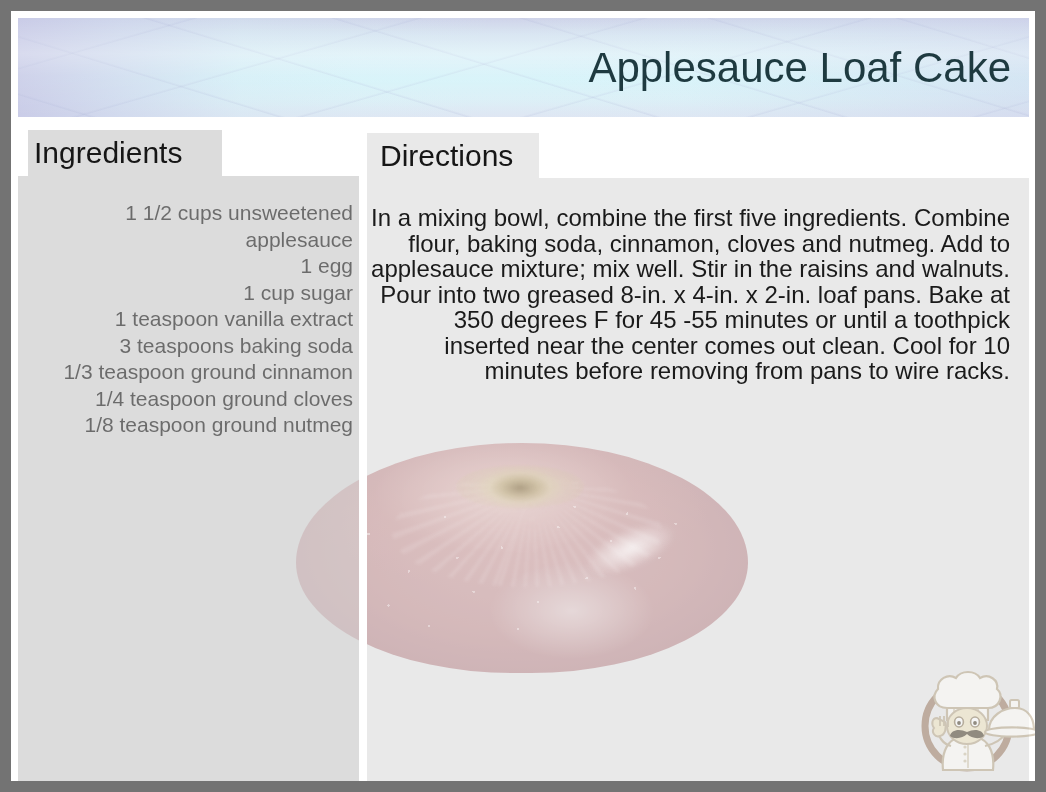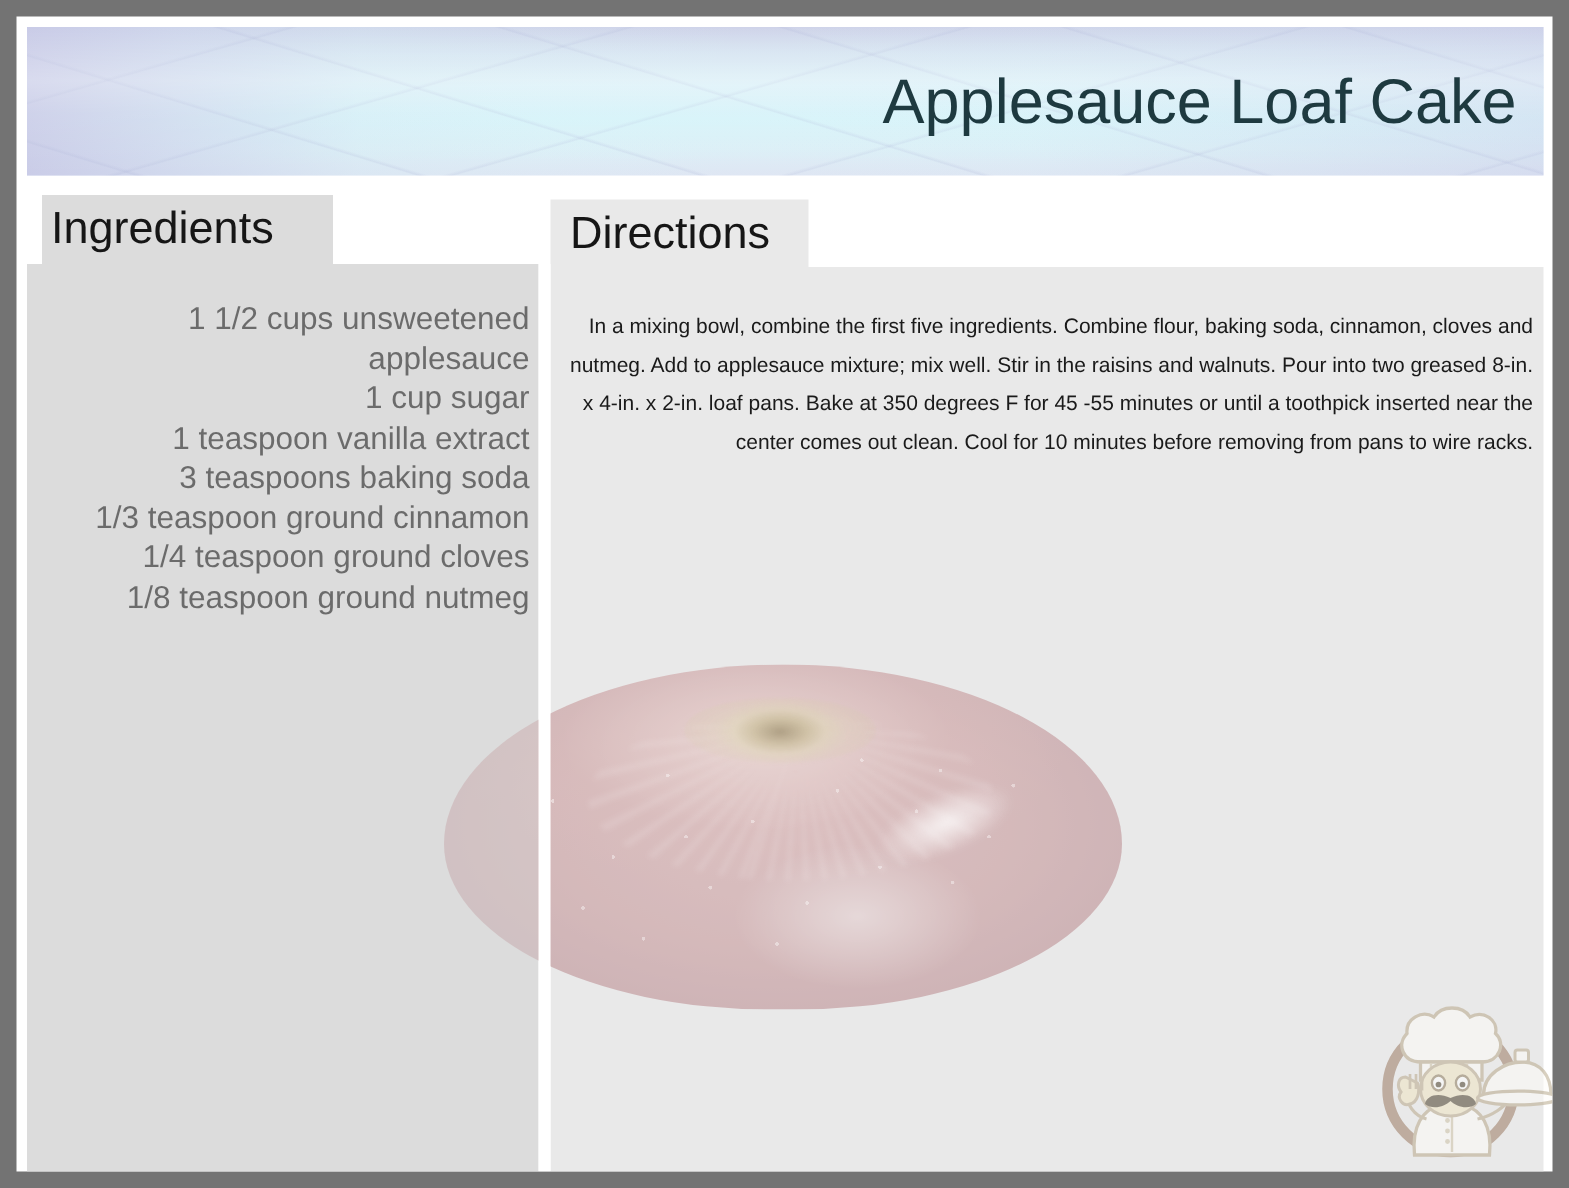--- a/index.html
+++ b/index.html
@@ -167,24 +167,24 @@
   }
   #directions-panel {
     left: 356px;
     top: 167px;
     width: 662px;
     height: 603px;
     background: #e9e9e9;
   }
   #directions-text {
     position: absolute;
-    left: 13px;
+    left: 1px;
     top: 27px;
     width: 642px;
-    font-size: 14px;
+    font-size: 24px;
     line-height: 25.5px;
     color: #1a1a1a;
   }
 
   
   #apple-wrap {
     position: absolute;
     left: 285px;
     top: 432px;
     width: 452px;
@@ -323,20 +323,21 @@
       <div id="banner-sheen"></div>
       <div id="title-text">Applesauce Loaf Cake</div>
     </div>
 
     <div class="col-tab" id="ingredients-tab">
       <span class="col-tab-label">Ingredients</span>
     </div>
     <div class="col-panel" id="ingredients-panel">
       <div id="ingredients-list">
           <div class="ing-line">1 1/2 cups unsweetened applesauce</div>
+          <div class="ing-line">1 egg</div>
           <div class="ing-line">1 cup sugar</div>
           <div class="ing-line">1 teaspoon vanilla extract</div>
           <div class="ing-line">3 teaspoons baking soda</div>
           <div class="ing-line">1/3 teaspoon ground cinnamon</div>
           <div class="ing-line">1/4 teaspoon ground cloves</div>
           <div class="ing-line">1/8 teaspoon ground nutmeg</div>
         </div>
     </div>
 
     <div class="col-tab" id="directions-tab">

